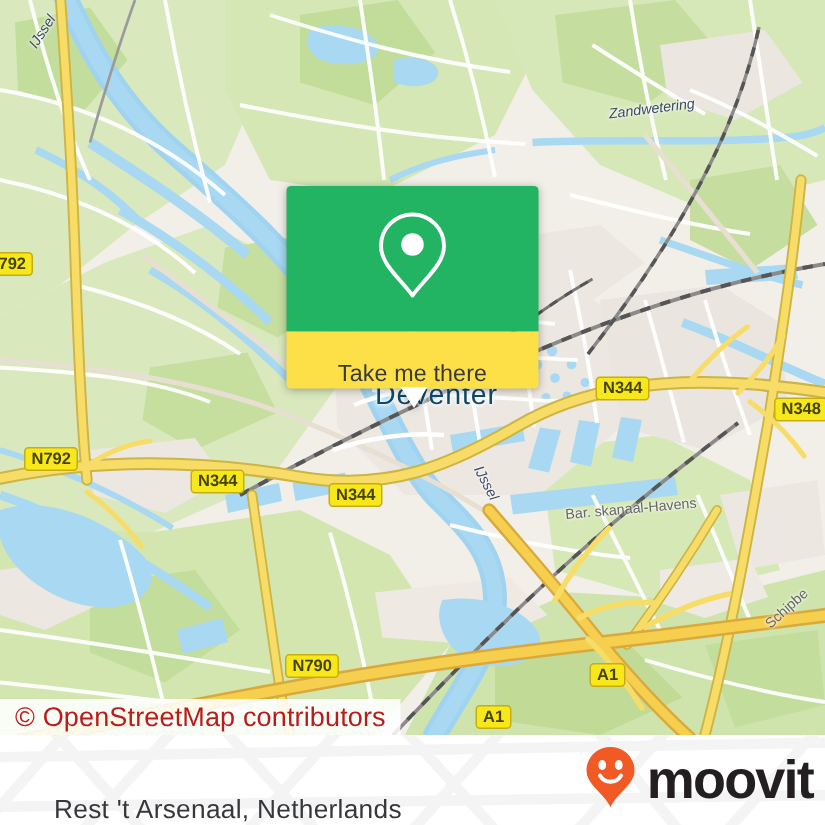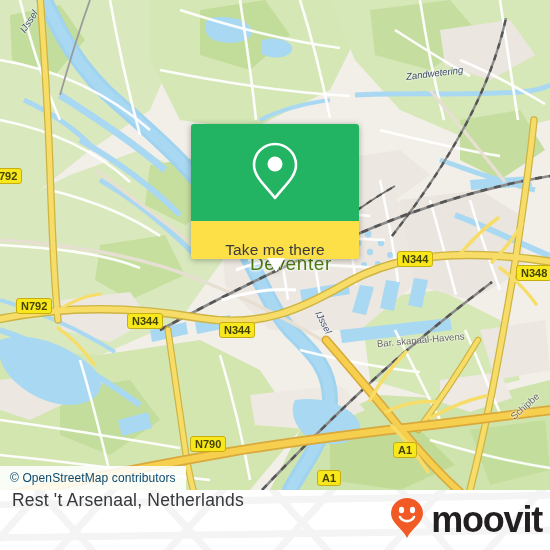--- a/index.html
+++ b/index.html
@@ -34,22 +34,22 @@
   
   #attribution {
     position: absolute;
     left: 0;
     top: 466px;
     height: 24px;
     background: rgba(255,255,255,0.88);
     display: flex;
     align-items: center;
     padding: 0 10px 0 10px;
-    font-size: 12px;
-    color: #0c4a6e;
+    font-size: 18px;
+    color: #b91c1c;
     letter-spacing: 0.1px;
     z-index: 40;
   }
 
   
   #card {
     position: absolute;
     left: 191px;
     top: 124px;
     width: 168px;
@@ -106,25 +106,25 @@
     overflow: hidden;
   }
   #footer-watermark {
     position: absolute;
     left: 0; top: 0;
     width: 550px; height: 60px;
     opacity: 1;
   }
   #footer-title {
     position: absolute;
-    left: 12px;
+    left: 36px;
     top: 0;
     height: 60px;
     display: flex;
-    align-items: flex-start;
+    align-items: flex-end;
     font-size: 17.5px;
     color: #35373a;
     letter-spacing: 0.2px;
     z-index: 3;
   }
   #footer-logo {
     position: absolute;
     right: 8px;
     top: 0;
     height: 60px;
@@ -160,21 +160,21 @@
     position: absolute;
     color: #3b4a66;
     font-size: 9.5px;
     font-style: italic;
     white-space: nowrap;
     z-index: 18;
     text-shadow: 0 0 3px #ffffff, 0 0 2px #ffffff;
   }
   .placelabel {
     position: absolute;
-    color: #4d7c0f;
+    color: #0c4a6e;
     font-size: 19px;
     letter-spacing: 0.6px;
     white-space: nowrap;
     z-index: 18;
     text-shadow: 0 0 4px #ffffff, 0 0 3px #ffffff, 0 0 2px #ffffff;
   }
   .arealabel {
     position: absolute;
     color: #666666;
     font-size: 9.5px;

